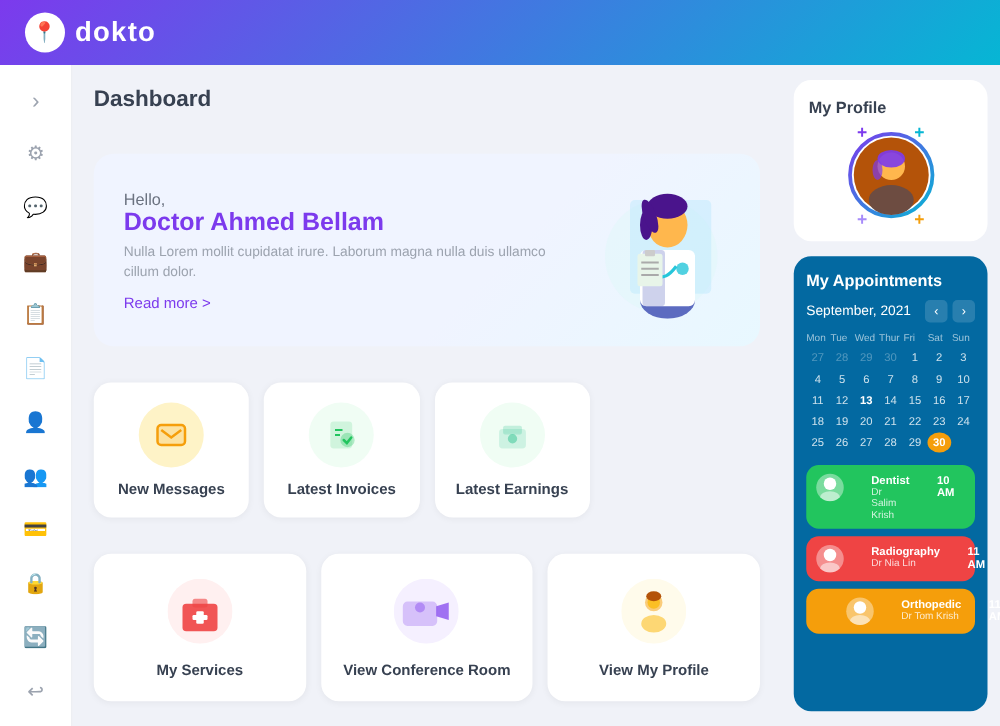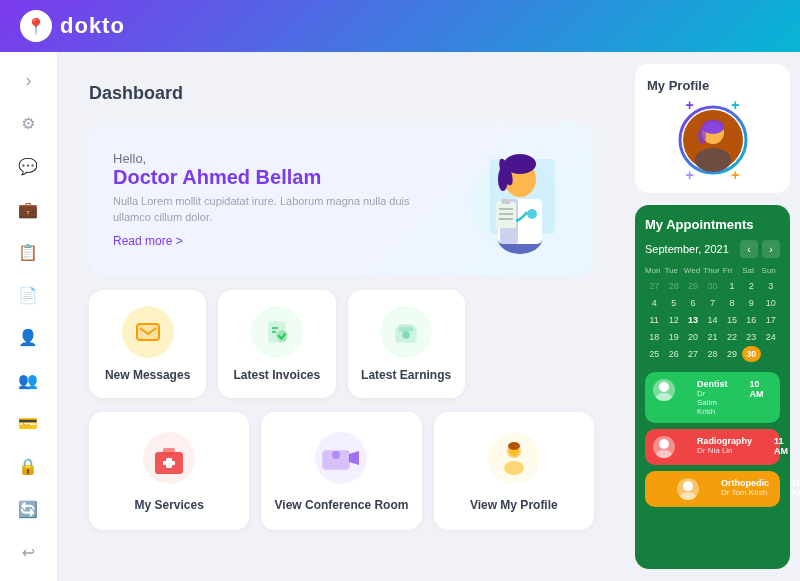--- a/index.html
+++ b/index.html
@@ -72,25 +72,25 @@
       align-items: center;
       justify-content: center;
       cursor: pointer;
       color: #9ca3af;
       font-size: 18px;
     }
 
     
     .content {
       flex: 1;
-      padding: 31px;
+      padding: 17px;
       overflow-y: auto;
       display: flex;
       flex-direction: column;
-      gap: 14px;
+      gap: 29px;
     }
     .page-title {
       font-size: 18px;
       font-weight: 600;
       color: #374151;
       margin-bottom: 4px;
     }
 
     
     .welcome-banner {
@@ -229,21 +229,21 @@
     
     .deco-plus {
       position: absolute;
       color: #a78bfa;
       font-size: 14px;
       font-weight: 900;
     }
 
     
     .appointments-card {
-      background: #15803d;
+      background: #0369a1;
       border-radius: 14px;
       padding: 12px 10px;
       flex: 1;
       color: white;
     }
     .appt-title {
       font-size: 13px;
       font-weight: 700;
       color: white;
       margin-bottom: 8px;

